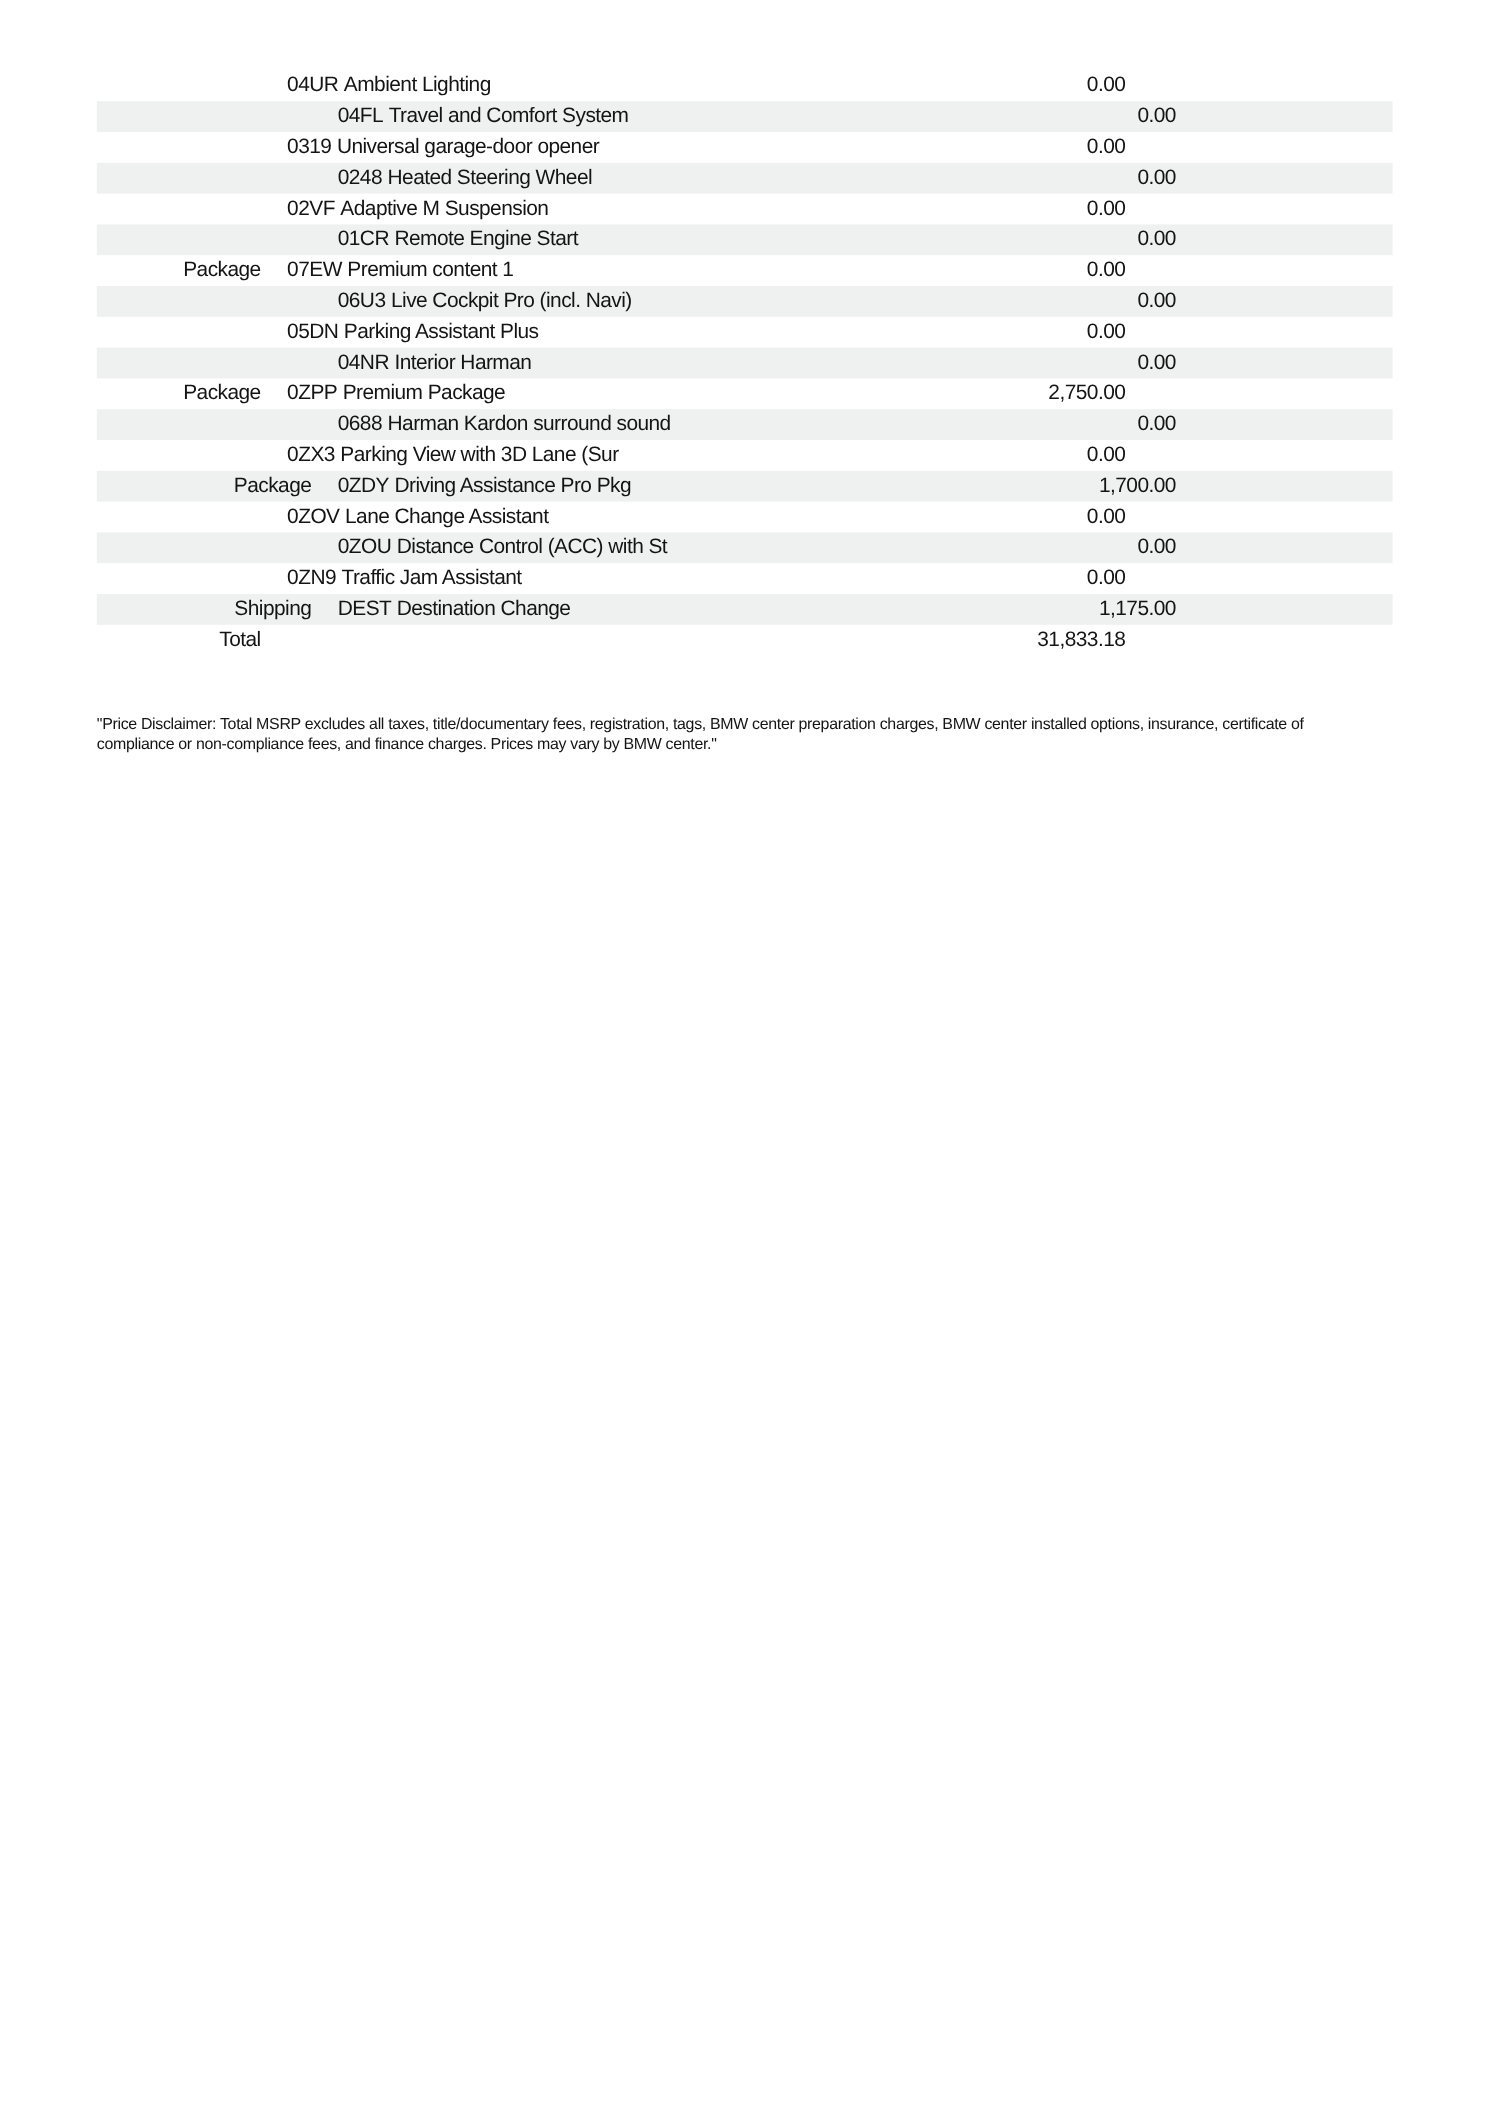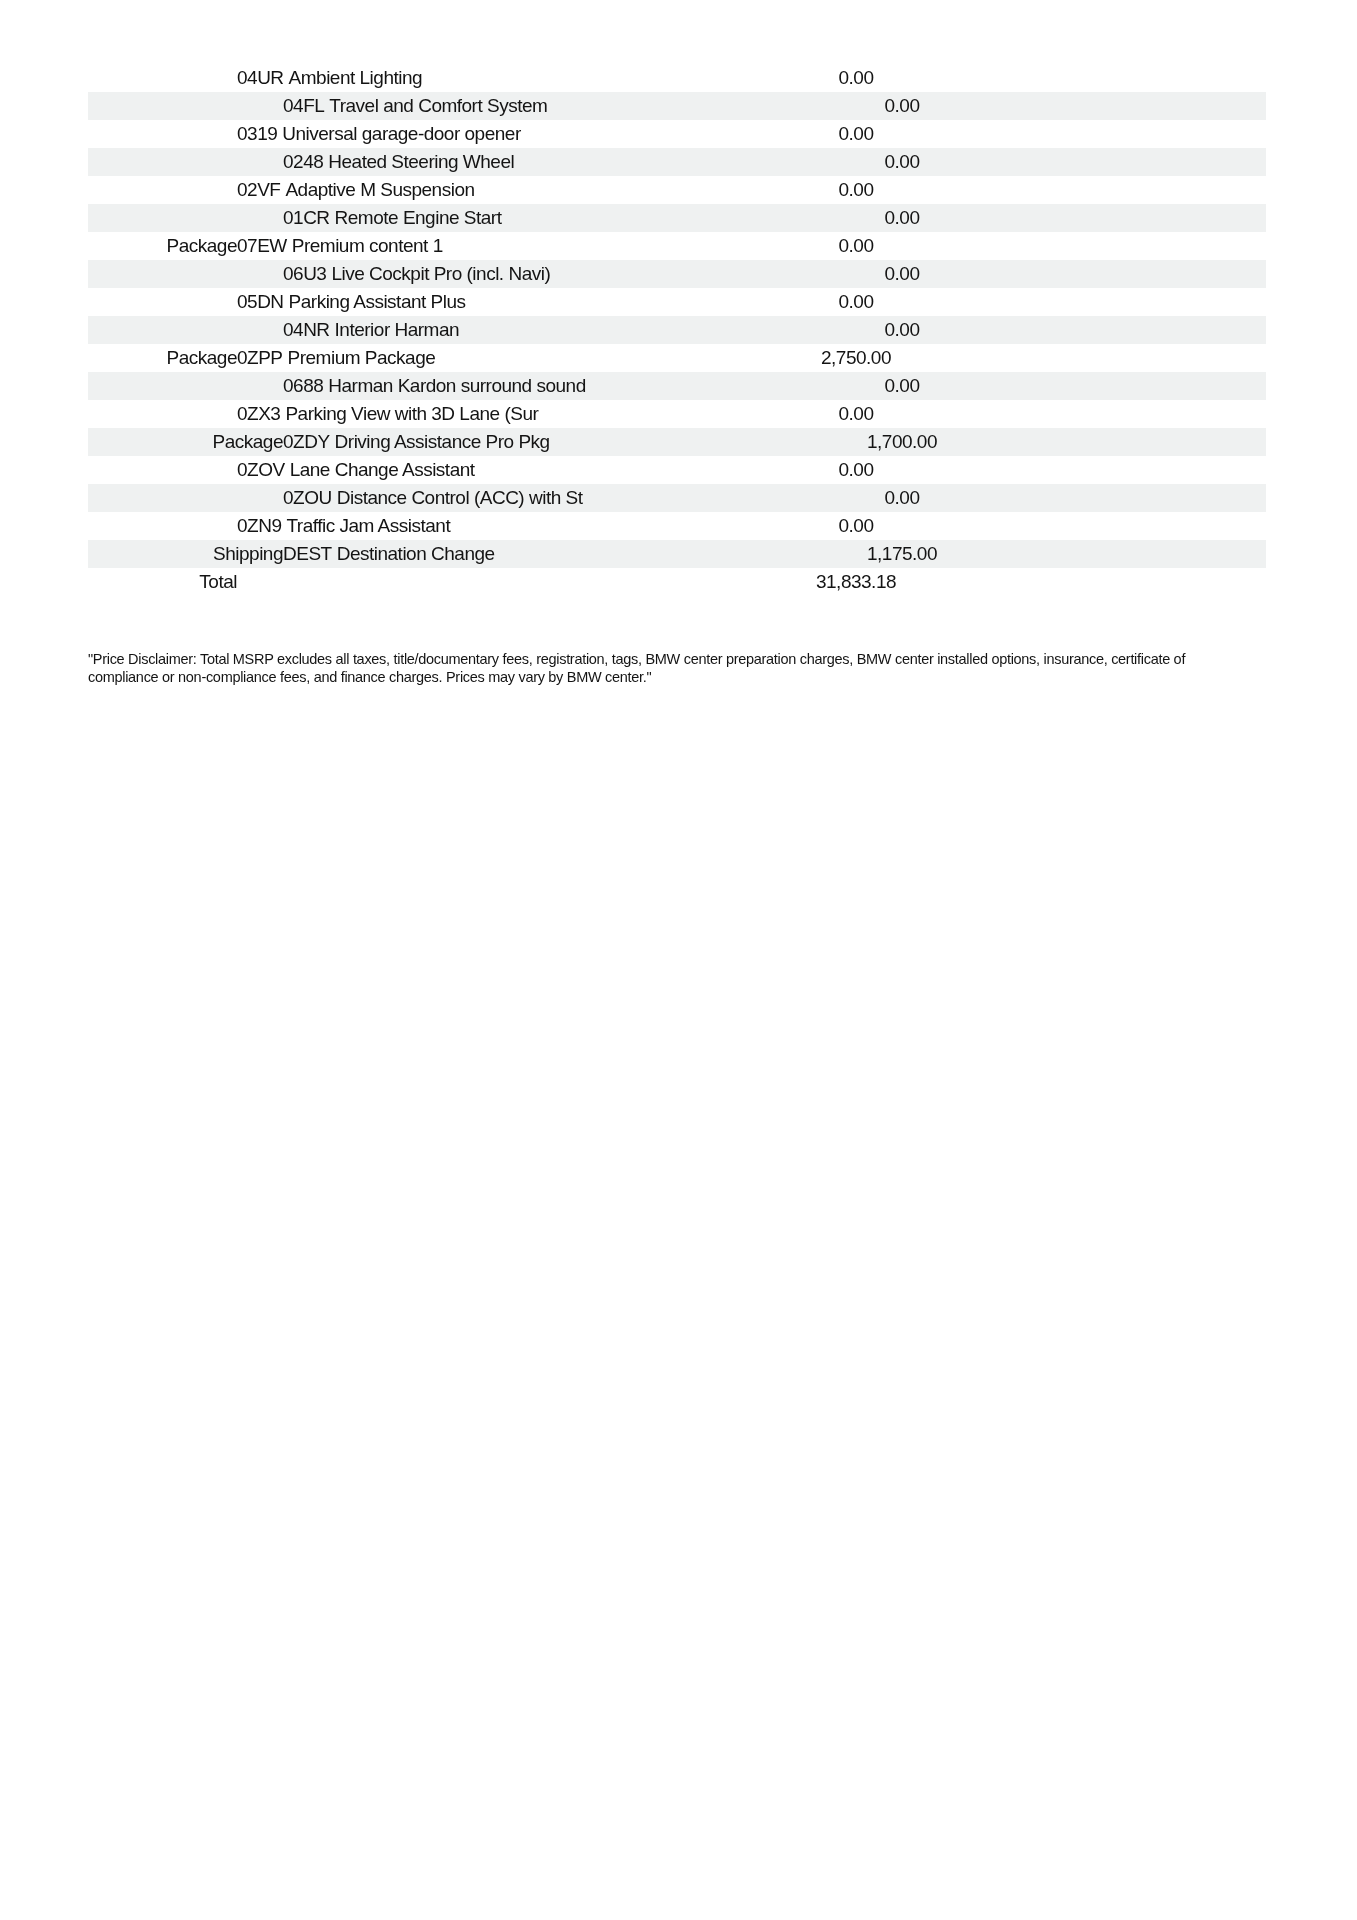--- a/index.html
+++ b/index.html
@@ -18,27 +18,28 @@
     top: 64px;
     width: 1178px;
   }
   .row {
     display: flex;
     align-items: center;
     height: 28px;
     font-size: 19px;
     letter-spacing: -0.5px;
     line-height: 28px;
+    gap: 24px;
   }
   .row.shaded { background: #eff1f1; padding-left: 46px; }
   .cell { flex: none; }
   .cell.category { width: 137px; padding-left: 12px; white-space: nowrap; text-align: right; }
   .cell.desc { width: 500px; white-space: nowrap; }
   .cell.desc .code { margin-right: 5px; }
-  .cell.price { width: 238px; text-align: center; white-space: nowrap; }
+  .cell.price { width: 238px; text-align: right; white-space: nowrap; }
   .cell.filler { flex: 1 1 auto; }
   .disclaimer {
     position: absolute;
     left: 88px;
     top: 650px;
     font-size: 14.5px;
     line-height: 18px;
     letter-spacing: -0.3px;
     white-space: nowrap;
     color: #141414;

